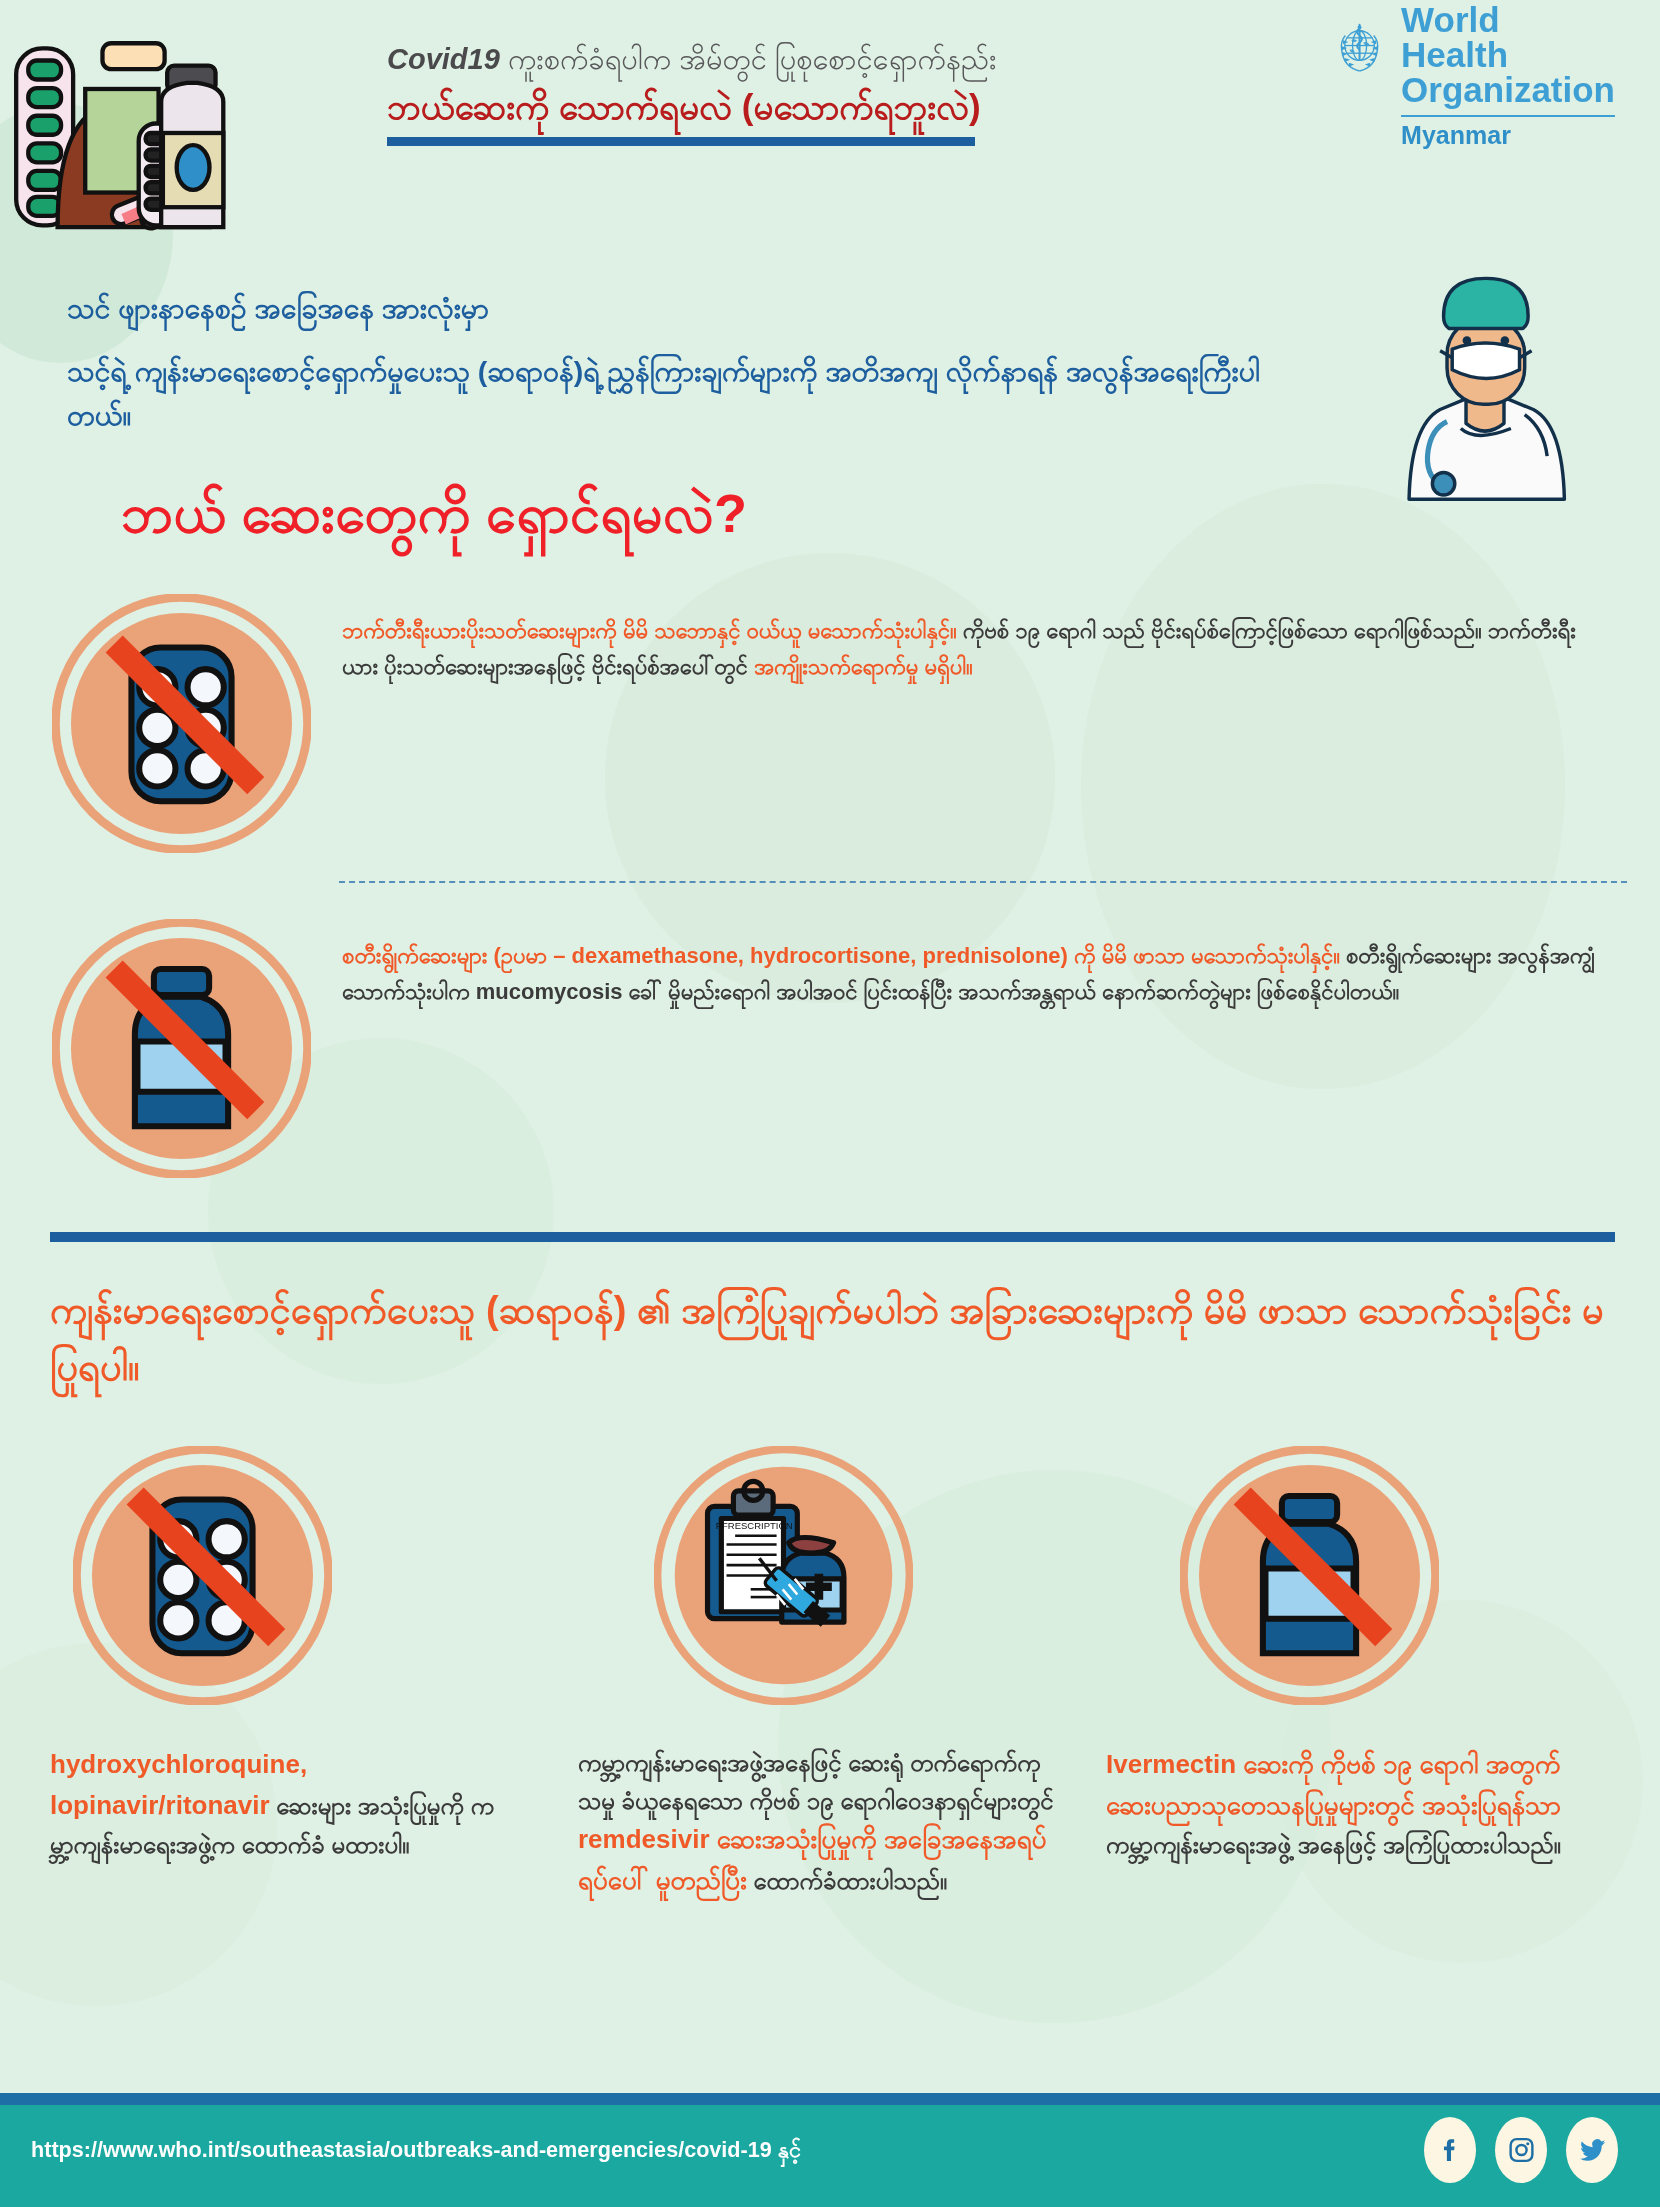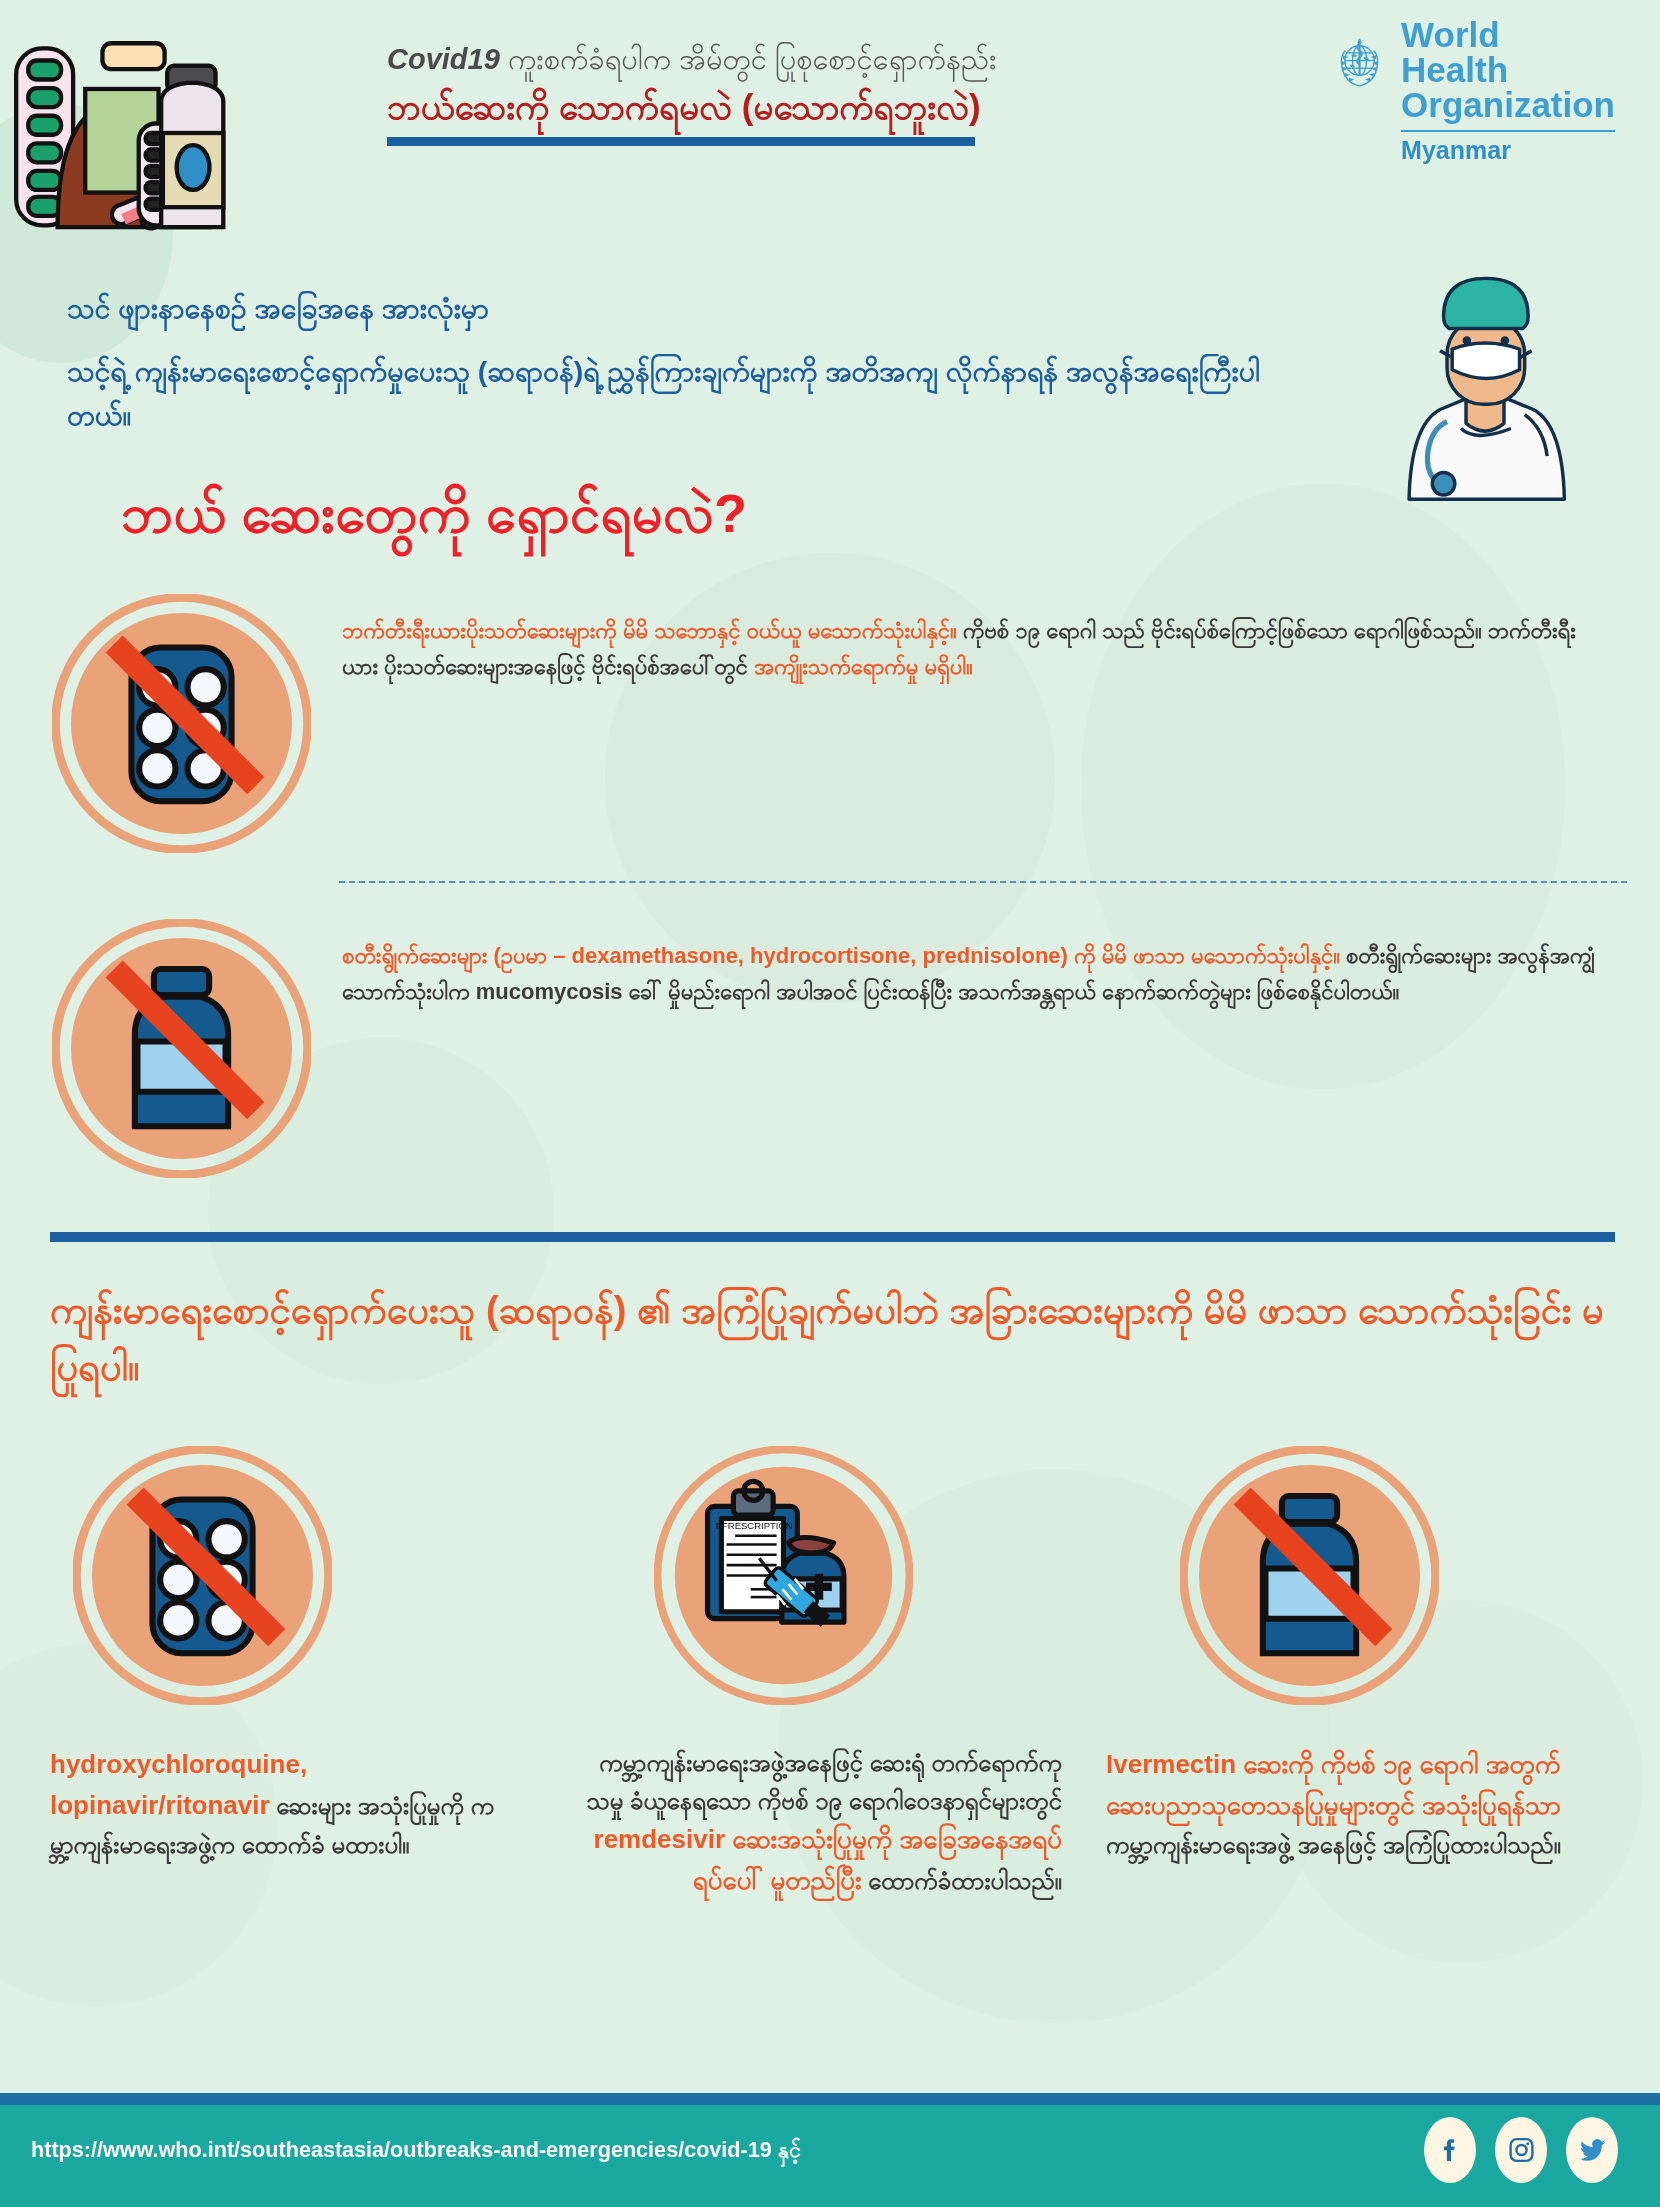--- a/index.html
+++ b/index.html
@@ -33,21 +33,21 @@
   }
   .subtitle {
     margin-top:11px; color:#58585a; font-size:29px; line-height:1.35; font-weight:500;
   }
   .subtitle b { font-style:italic; font-weight:800; color:#4a4a4c; }
   .maintitle {
     margin-top:5.2px; color:#b91c1c; font-size:35px; font-weight:700; line-height:1.3;
   }
   .title-rule { margin-top:7px; width:588px; height:9.5px; background:#1d5e9e; }
 
-  .who-logo { position:absolute; right:45px; top:17px; width:285px; }
+  .who-logo { position:absolute; right:45px; top:2px; width:285px; }
   .who-row { display:flex; align-items:flex-start; gap:12px; }
   .who-text { color:#3e9fd4; font-weight:800; line-height:1.0; }
   .who-text .l1 { font-size:35px; }
   .who-text .l2 { font-size:35px; }
   .who-underline { height:2.6px; background:#3e9fd4; margin:7.8px 0 5.2px 0; width:100%; }
   .who-country { color:#2f8fc8; font-size:25px; font-weight:800; text-align:left; }
 
   
   .intro { position:relative; z-index:5; margin:19px 0 0 67px; width:1228px; color:#1d5e9e; }
   .intro .l1 { font-size:28.5px; font-weight:700; line-height:1.5; }
@@ -75,21 +75,21 @@
   .midhead { position:relative; z-index:5; margin:40px 0 0 50px; width:1565px; color:#f05a28; font-size:38px; font-weight:800; line-height:1.5; }
 
   
   .cols { position:relative; z-index:5; display:flex; margin:50px 0 0 50px; width:1565px; gap:19px; }
   .col { flex:1 1 0; display:flex; flex-direction:column; align-items:flex-start;gap:6px; }
   .col .icon-wrap { width:259px; height:259px; align-self:flex-start; margin-left:22.5px; position:relative; }
   .col.center .icon-wrap { margin-left:76px; }
   .col.right .icon-wrap { margin-left:74px; }
   .col .body { margin-top:33px; font-size:24px; line-height:1.58; color:#3b3b3b; font-weight:600; }
   .col.left .body { width:450px; }
-  .col.center .body { width:484px;text-align:right; }
+  .col.center .body { width:484px; }
   .col.right .body { width:467px; }
   .col .body .drug { color:#f05a28; font-weight:800; font-size:26px; }
 
   
   .footer { position:absolute; left:0; bottom:0; width:1660px; height:115px; background:#1aa8a0; z-index:8; }
   .footer-top { width:100%; height:12px; background:#1d6fa5; }
   .footer-inner { display:flex; align-items:center; justify-content:space-between; padding:12px 42px 0 31px; }
   .footer-links { color:#fff; font-size:21.6px; font-weight:700; line-height:1.45; }
   .footer-links .mm { font-weight:700; }
   .socials { display:flex; gap:19px; align-items:center; }

